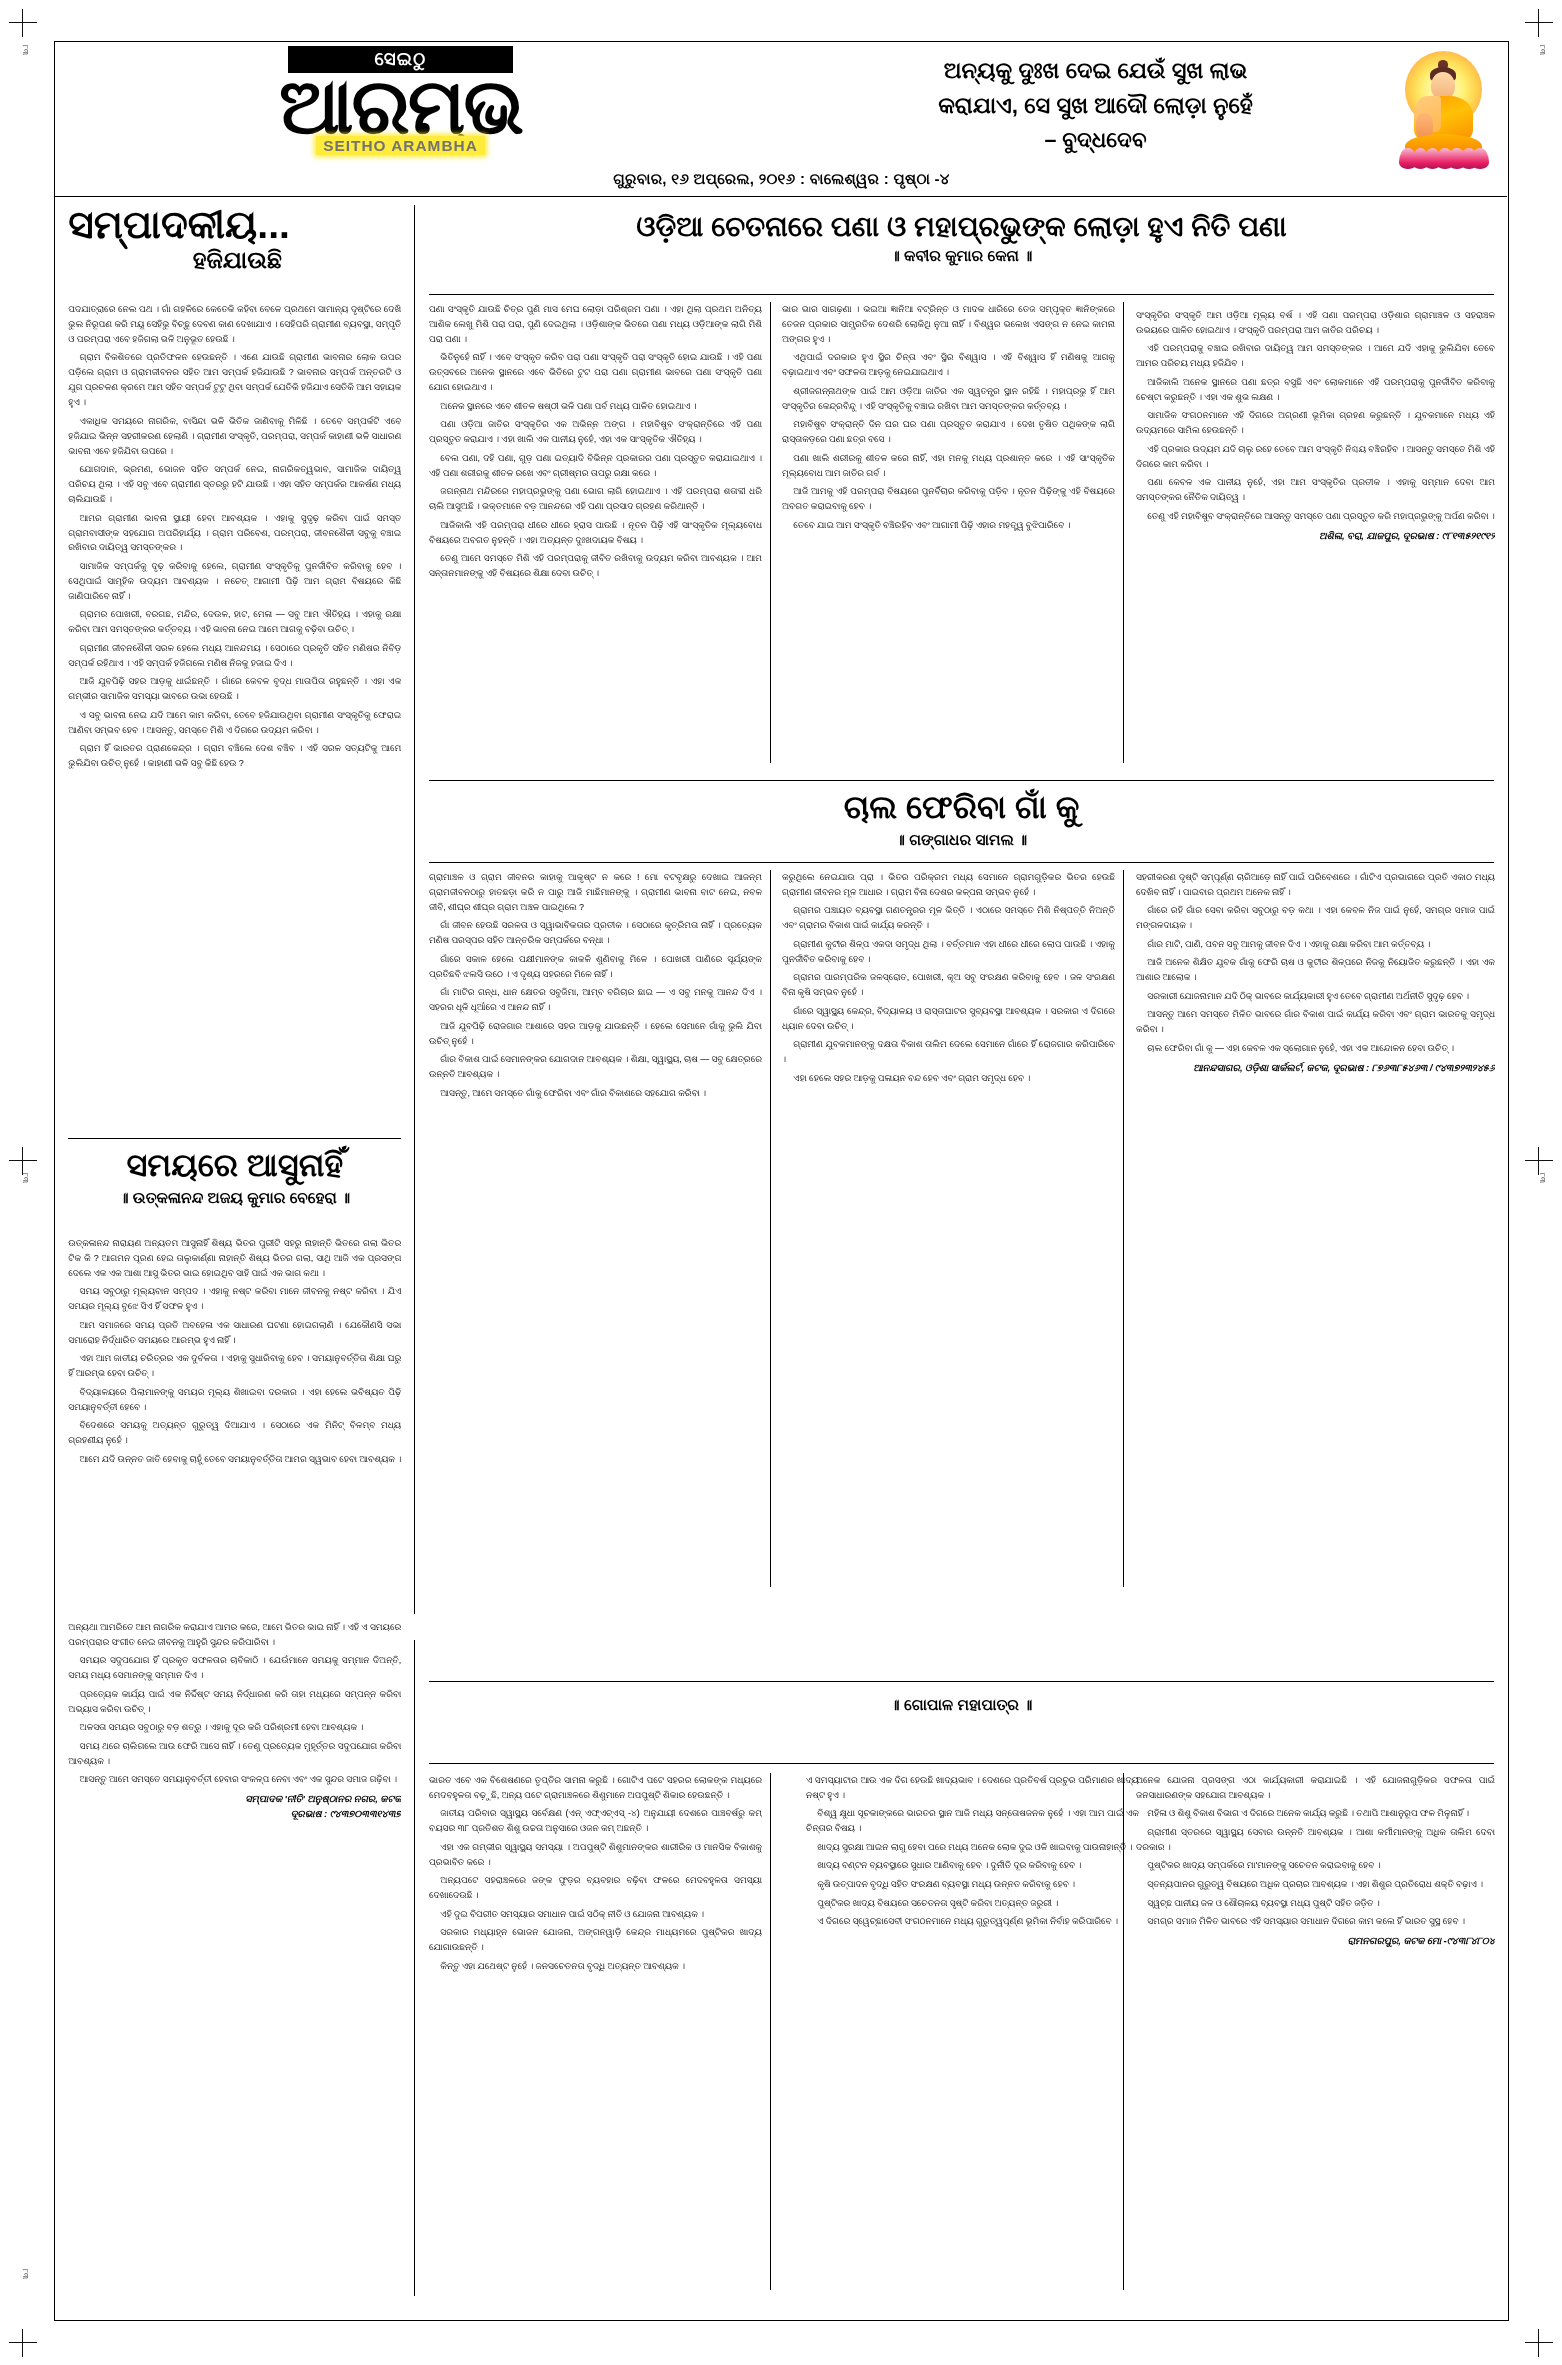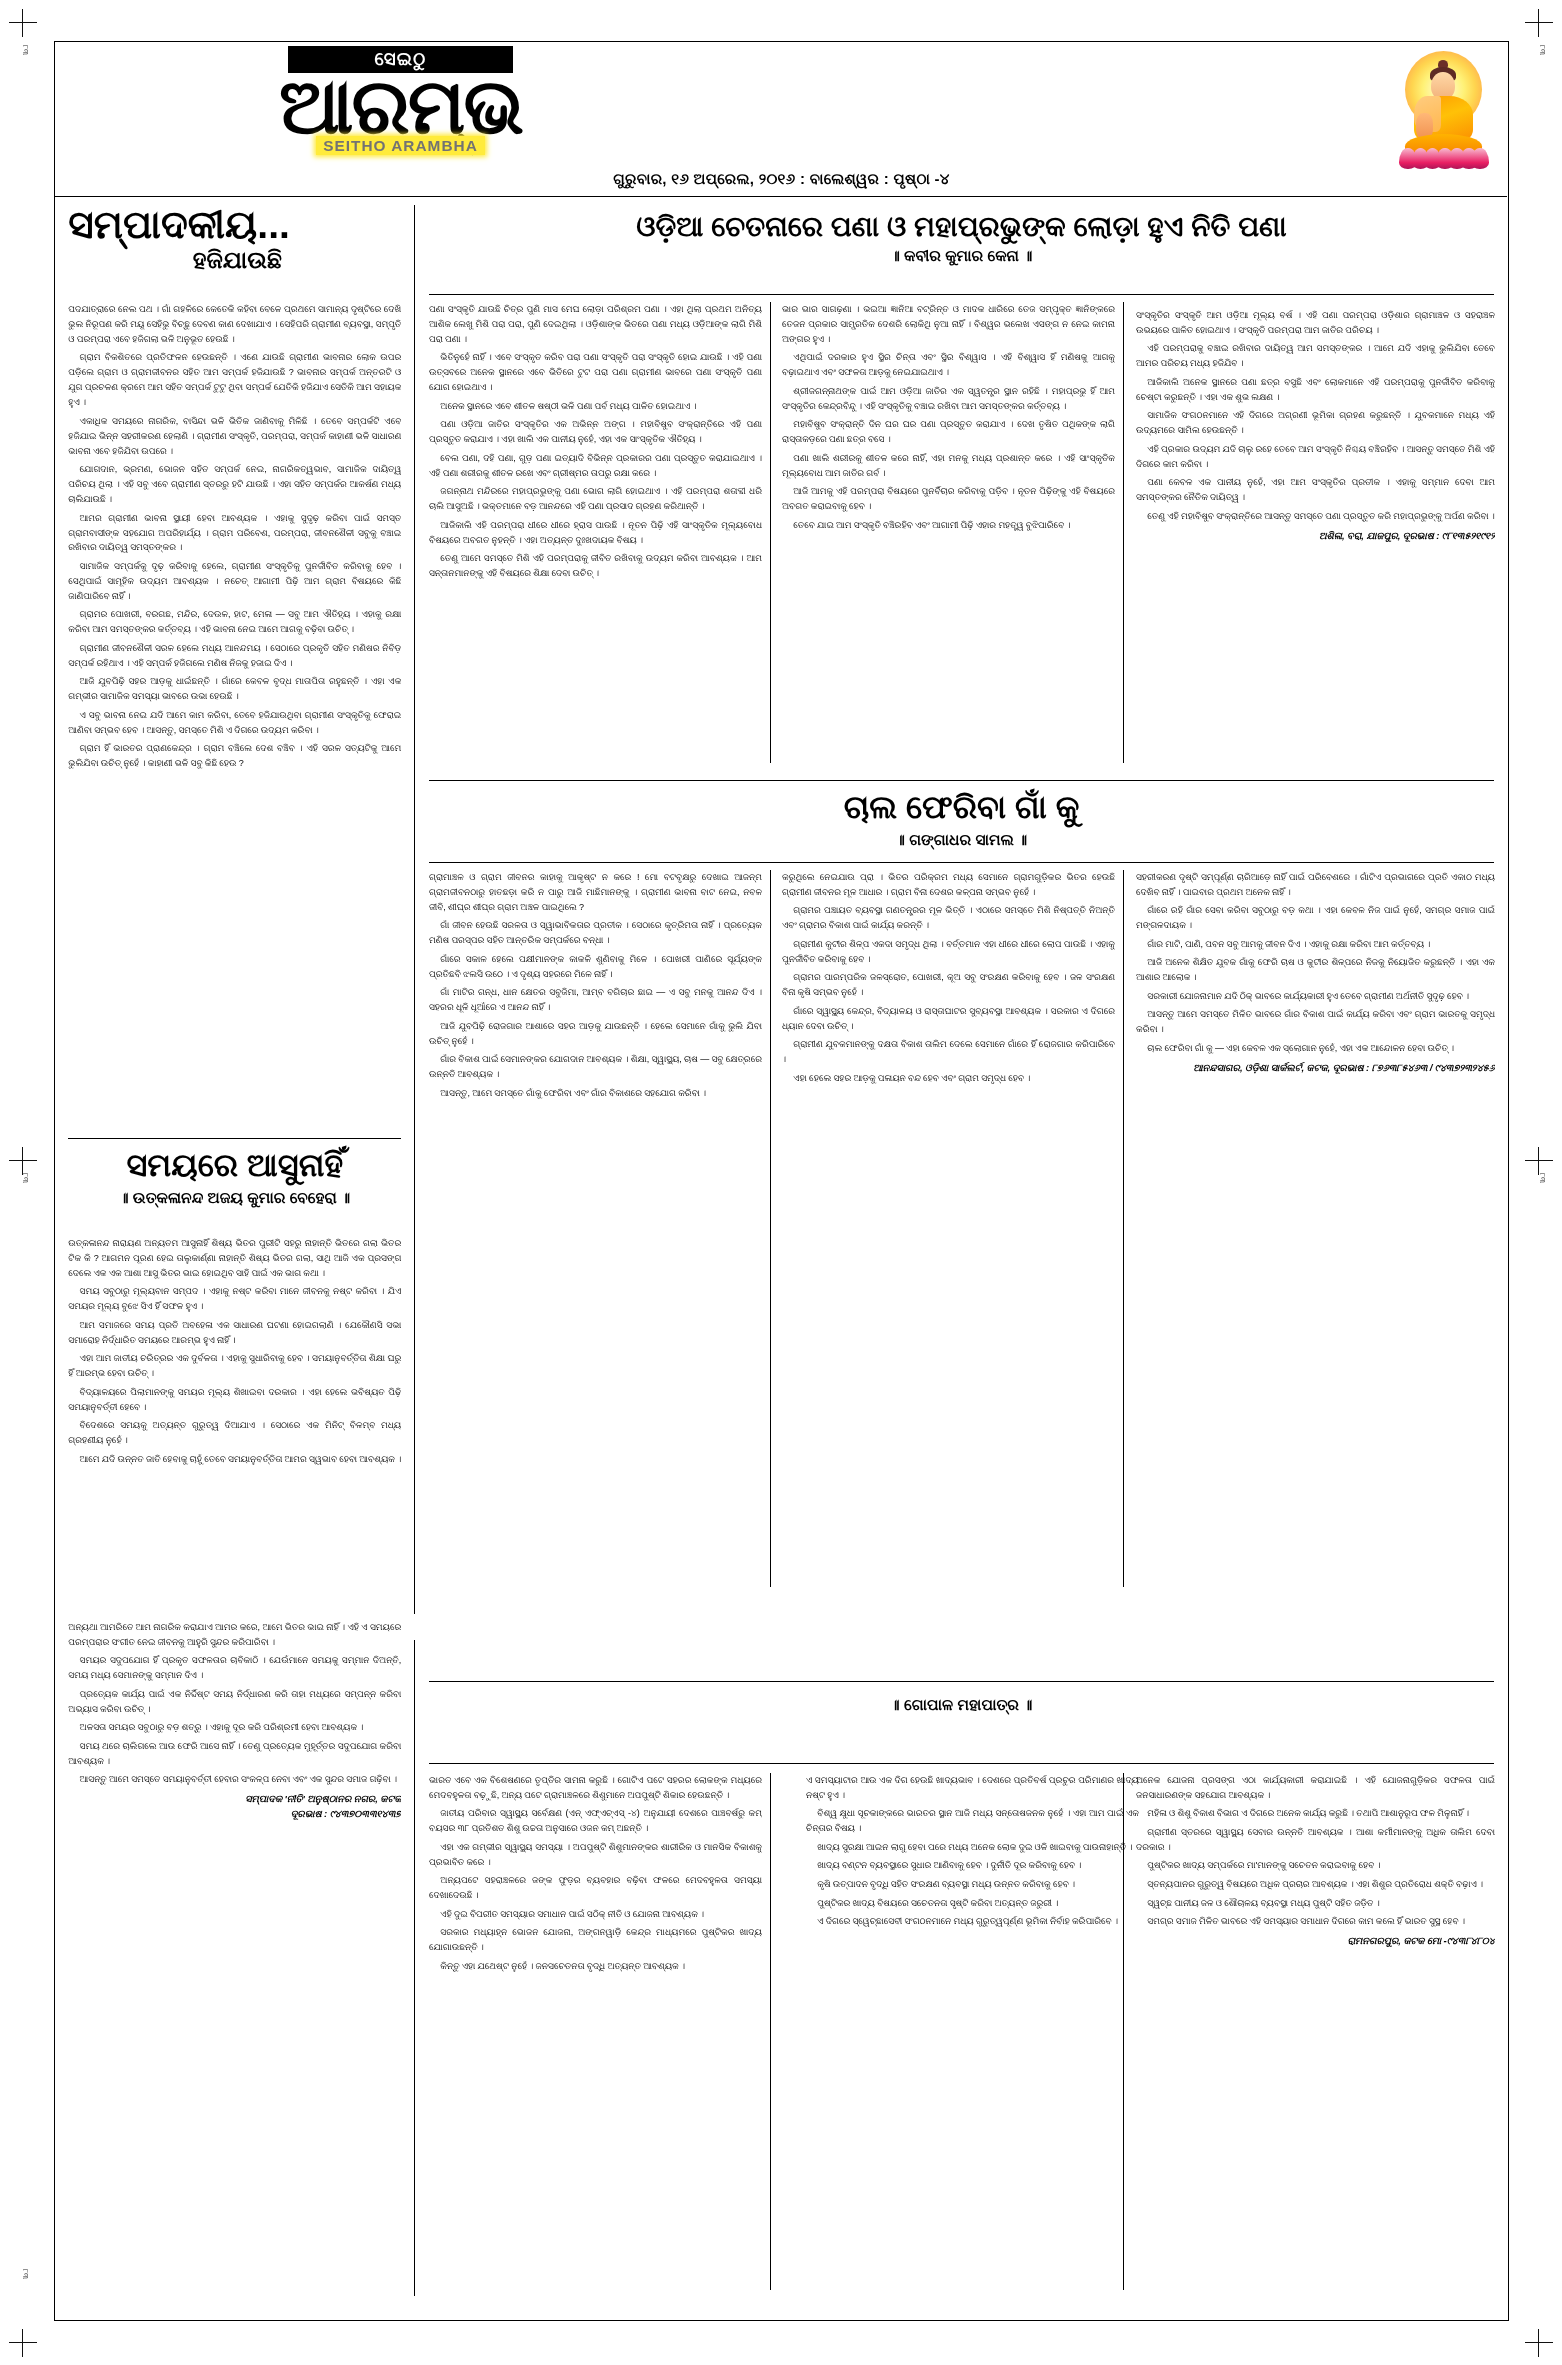--- a/index.html
+++ b/index.html
@@ -197,20 +197,25 @@
   <div class="sheet">
 
     <div class="masthead">
 
       <div class="logoBlock">
         <span class="seitho">ସେଇଠୁ</span>
         <div class="arambha">ଆରମ୍ଭ</div>
         <span class="translit">SEITHO ARAMBHA</span>
       </div>
 
+      <div class="quoteBlock">
+        <div>ଅନ୍ୟକୁ ଦୁଃଖ ଦେଇ ଯେଉଁ ସୁଖ ଲାଭ</div>
+        <div>କରାଯାଏ, ସେ ସୁଖ ଆଦୌ ଲୋଡ଼ା ନୁହେଁ</div>
+        <div class="quoteAttr">– ବୁଦ୍ଧଦେବ</div>
+      </div>
 
       <div class="buddhaWrap">
         <div class="halo"></div>
         <div class="bTop"></div>
         <div class="bHair"></div>
         <div class="bHead"></div>
         <div class="bBody"></div>
         <div class="bShoulder"></div>
         <div class="bArm"></div>
         <div class="bLap"></div>

